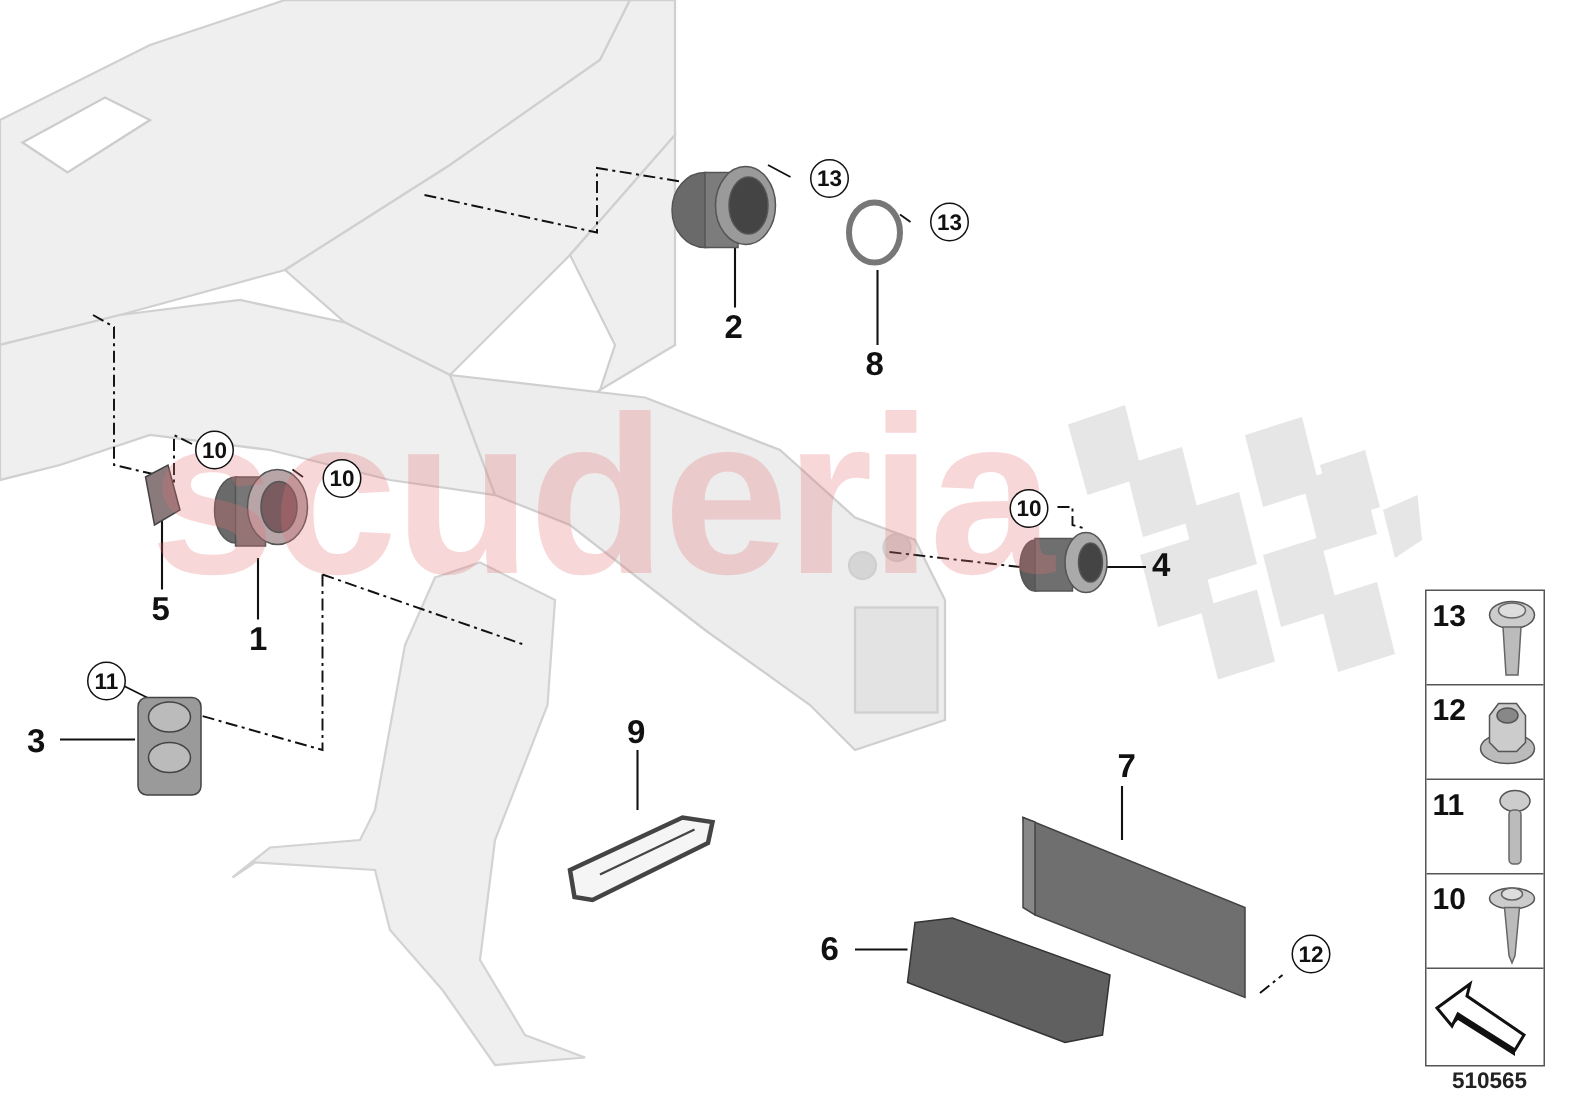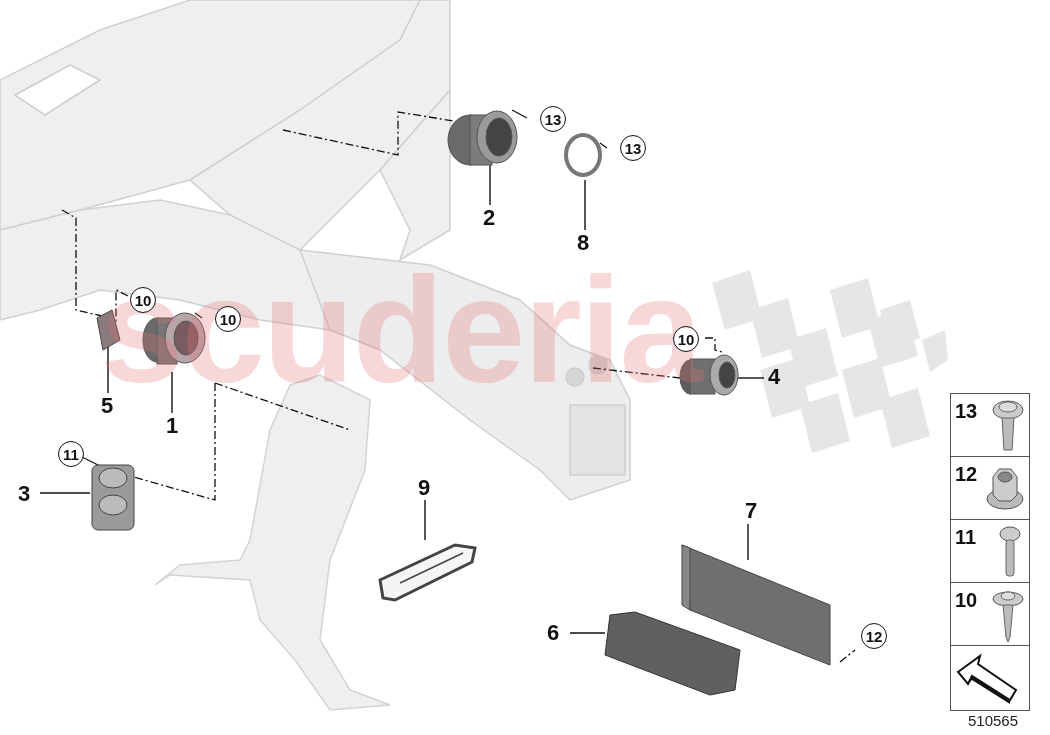--- a/index.html
+++ b/index.html
@@ -7,21 +7,21 @@
   #stage{position:absolute;left:0;top:0;width:1050px;height:735px;}
   .lbl{position:absolute;font-weight:bold;font-size:22px;color:#111;font-family:"Liberation Sans",sans-serif;line-height:1;}
   .circ{position:absolute;width:26px;height:26px;border:1.6px solid #111;border-radius:50%;background:#fff;font-weight:bold;font-size:15px;color:#111;display:flex;align-items:center;justify-content:center;box-sizing:border-box;font-family:"Liberation Sans",sans-serif;}
   .wm-main{position:absolute;left:100px;top:255px;font-size:150px;font-weight:bold;color:rgba(230,110,120,0.28);letter-spacing:-2px;font-family:"Liberation Sans",sans-serif;line-height:1;}
   .wm-sub{position:absolute;left:102px;top:420px;font-size:58px;color:rgba(180,180,180,0.35);letter-spacing:52px;font-family:"Liberation Sans",sans-serif;line-height:1;}
   #hw-table{position:absolute;left:950px;top:393px;width:78px;border:1px solid #555;background:#fff;}
   .hw-row{height:62px;border-bottom:1px solid #555;position:relative;}
   .hw-row:last-child{border-bottom:none;height:64px;}
   .hw-num{position:absolute;left:4px;top:6px;font-weight:bold;font-size:20px;color:#111;}
   .hw-icon{position:absolute;right:4px;top:4px;}
-  #ref{position:absolute;left:968px;top:712px;font-size:15px;color:#222;}
+  #ref{position:absolute;left:968px;top:712px;font-size:15px;color:#222;font-weight:bold;}
 </style>
 </head>
 <body>
 
 <div id="stage">
 
   <svg width="1050" height="735" style="position:absolute;left:0;top:0;">
 
     <g fill="#e6e6e6">
       <polygon points="712,283 750,270 762,318 725,330"></polygon>

